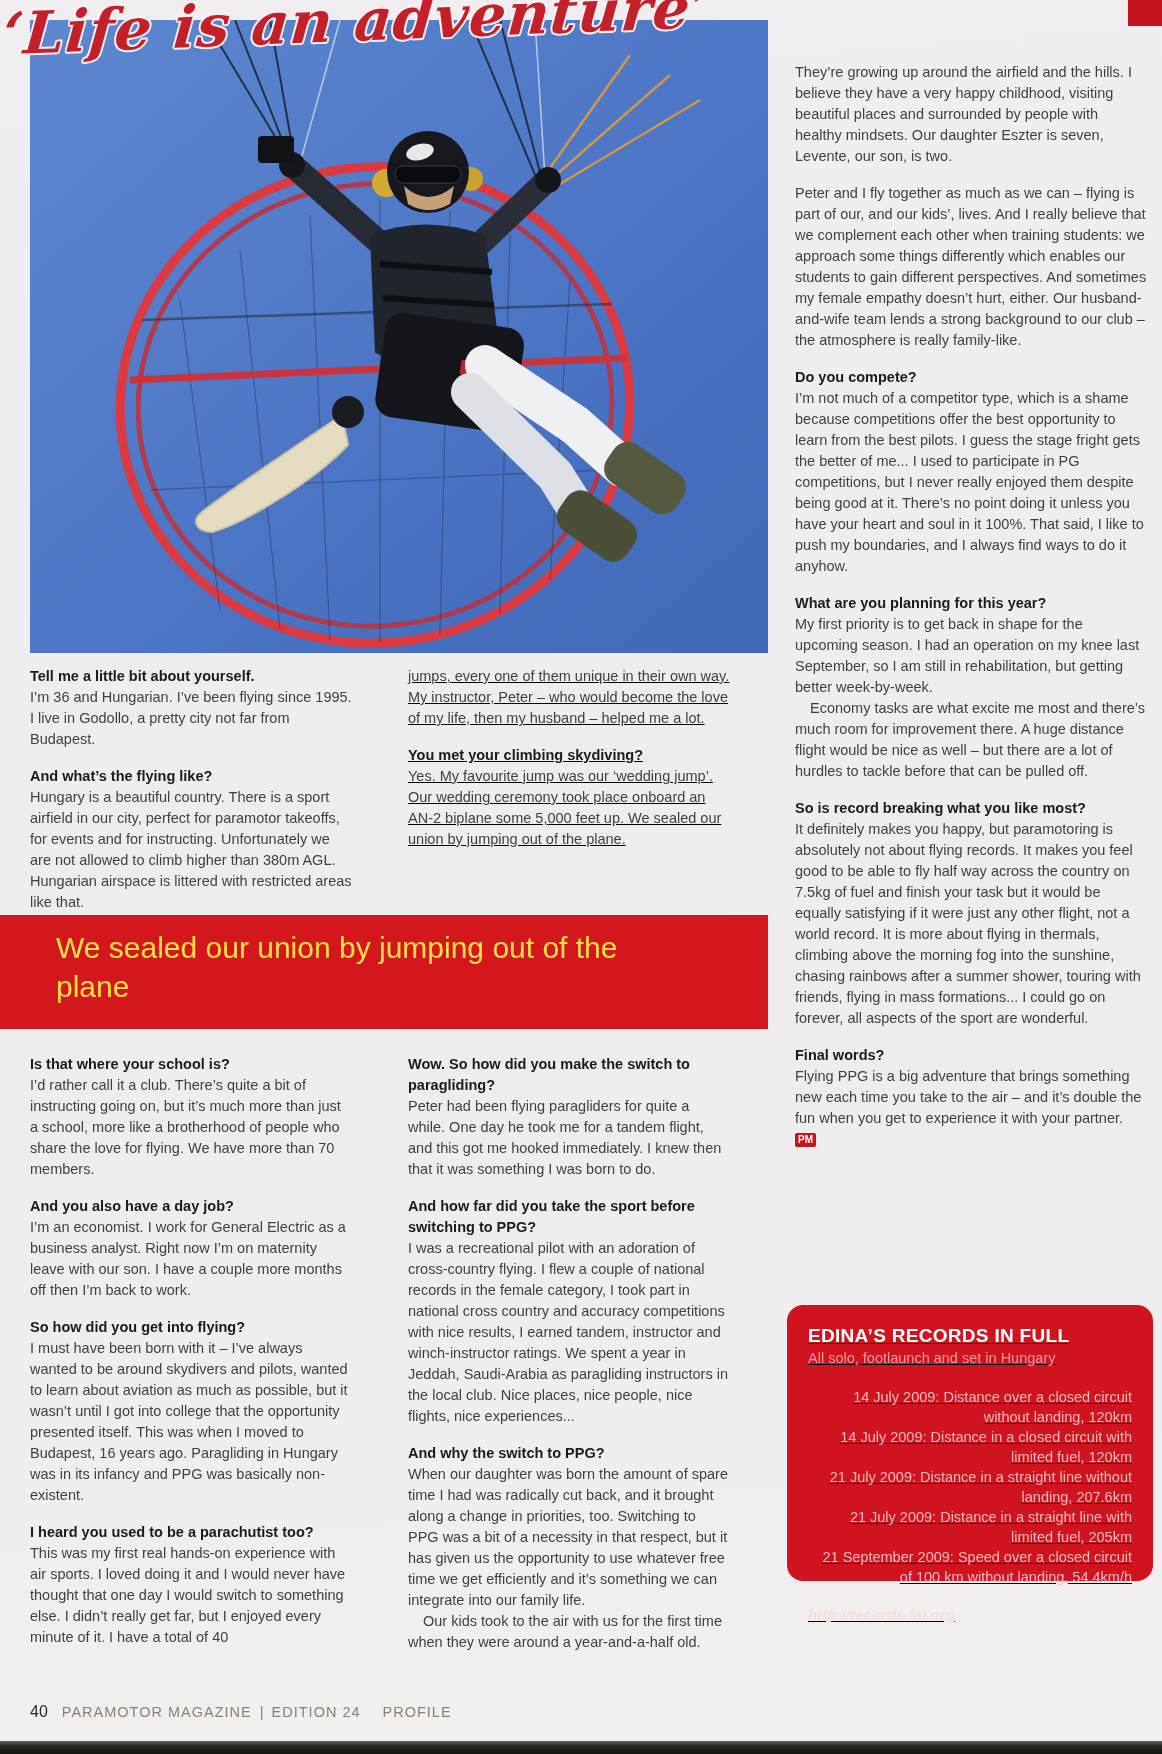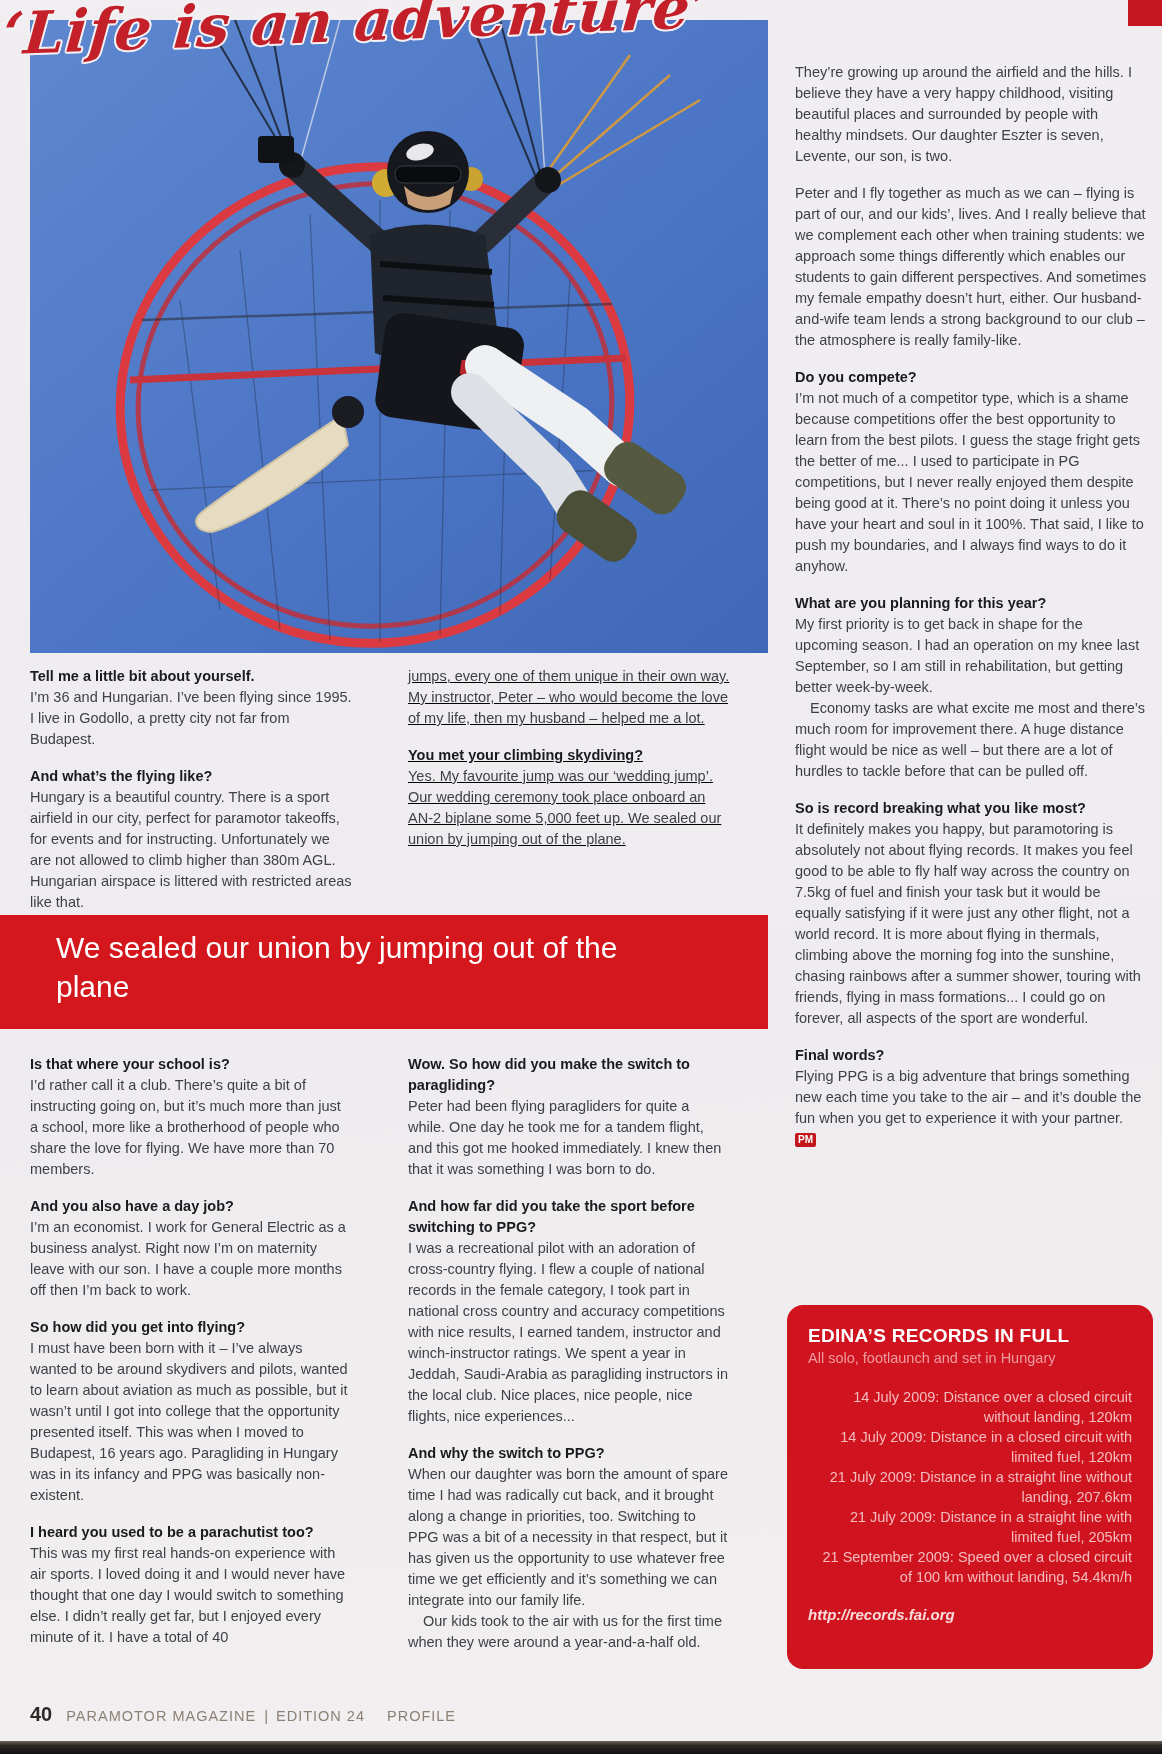--- a/index.html
+++ b/index.html
@@ -30,34 +30,34 @@
   .col-mid-top{left:408px;top:666px;width:322px;text-decoration:underline;}
   .col-left-bot{left:30px;top:1054px;width:322px;}
   .col-mid-bot{left:408px;top:1054px;width:322px;}
   .qa{margin:0 0 16px 0;}
   .q{margin:0;font-size:14.5px;line-height:21px;font-weight:700;color:#1b1b1e;}
   .a{margin:0;font-size:14.5px;line-height:21px;color:#3f3f44;}
   .a.indent{text-indent:15px;}
   
   .pull-quote{position:absolute;left:0;top:915px;width:768px;height:114px;background:#d4161d;z-index:3;}
   .pull-quote p{margin:0;padding:13px 30px 0 56px;max-width:640px;
-    font-size:30px;line-height:1.3;color:#ffffff;font-weight:400;}
-  
-  .records{position:absolute;left:787px;top:1305px;width:366px;height:364px;box-sizing:border-box;
-    background:#cf1420;border-radius:16px;padding:20px 21px;z-index:2;}
+    font-size:30px;line-height:1.3;color:#fde047;font-weight:400;}
+  
+  .records{position:absolute;left:787px;top:1305px;width:366px;height:276px;box-sizing:border-box;
+    background:#cf1420;border-radius:16px;padding:20px 21px;z-index:2;text-decoration:underline;}
   .records h2{margin:0 0 3px 0;font-size:19px;letter-spacing:.3px;color:#ffffff;}
   .records .sub{margin:0 0 21px 0;font-size:14.5px;color:#f09ba0;}
   .records ul{list-style:none;margin:0 0 19px 0;padding:0;}
   .records li{font-size:14.5px;line-height:20px;color:#f4bcbe;text-align:right;}
   .records .url{margin:0;font-size:15px;font-weight:700;font-style:italic;color:#f8dddc;}
   
   .pm{display:inline-block;background:#c3161c;color:#fff;font-weight:700;font-size:10px;
     line-height:1;padding:2px 3px;border-radius:2px;vertical-align:1px;}
   .footer{position:absolute;left:30px;top:1703px;z-index:2;white-space:nowrap;}
-  .footer .pagenum{font-size:20px;font-weight:700;color:#2c2b28;margin-right:14px;}
+  .footer .pagenum{font-size:16px;font-weight:400;color:#2c2b28;margin-right:14px;}
   .footer .mag{font-size:14.5px;letter-spacing:1px;color:#8b8174;}
   .footer .divider{font-size:15px;color:#8b8174;margin:0 8px;}
   .footer .section{margin-left:22px;}
 </style>
 </head>
 <body>
 
 <div class="page">
 
   <div class="photo">

